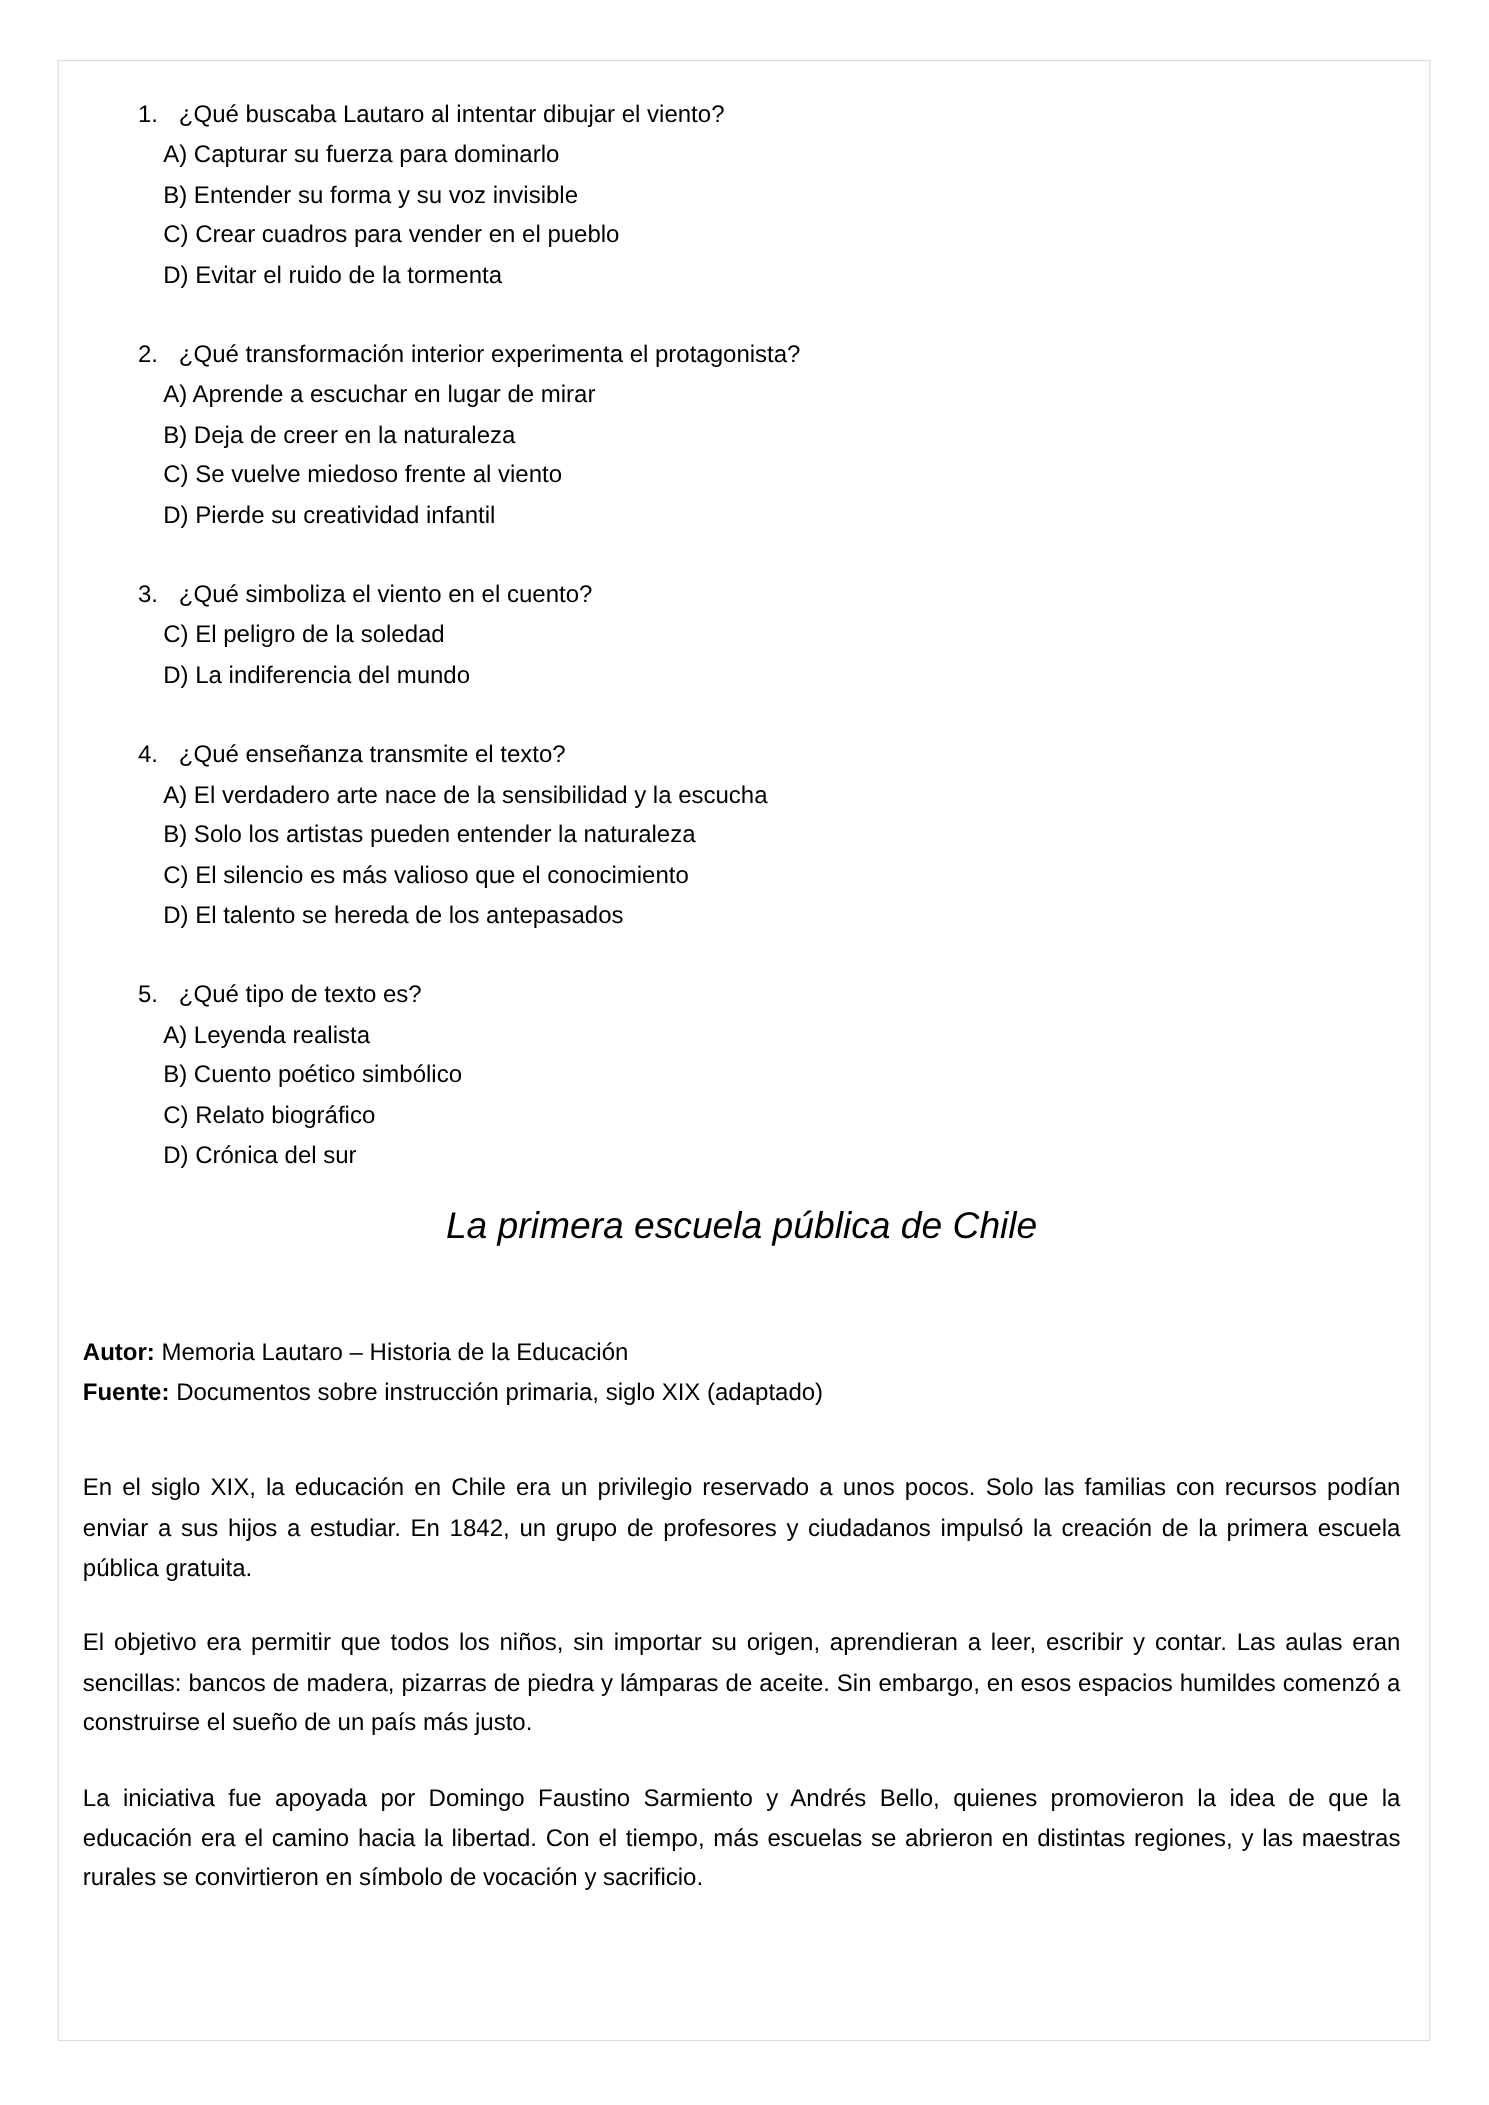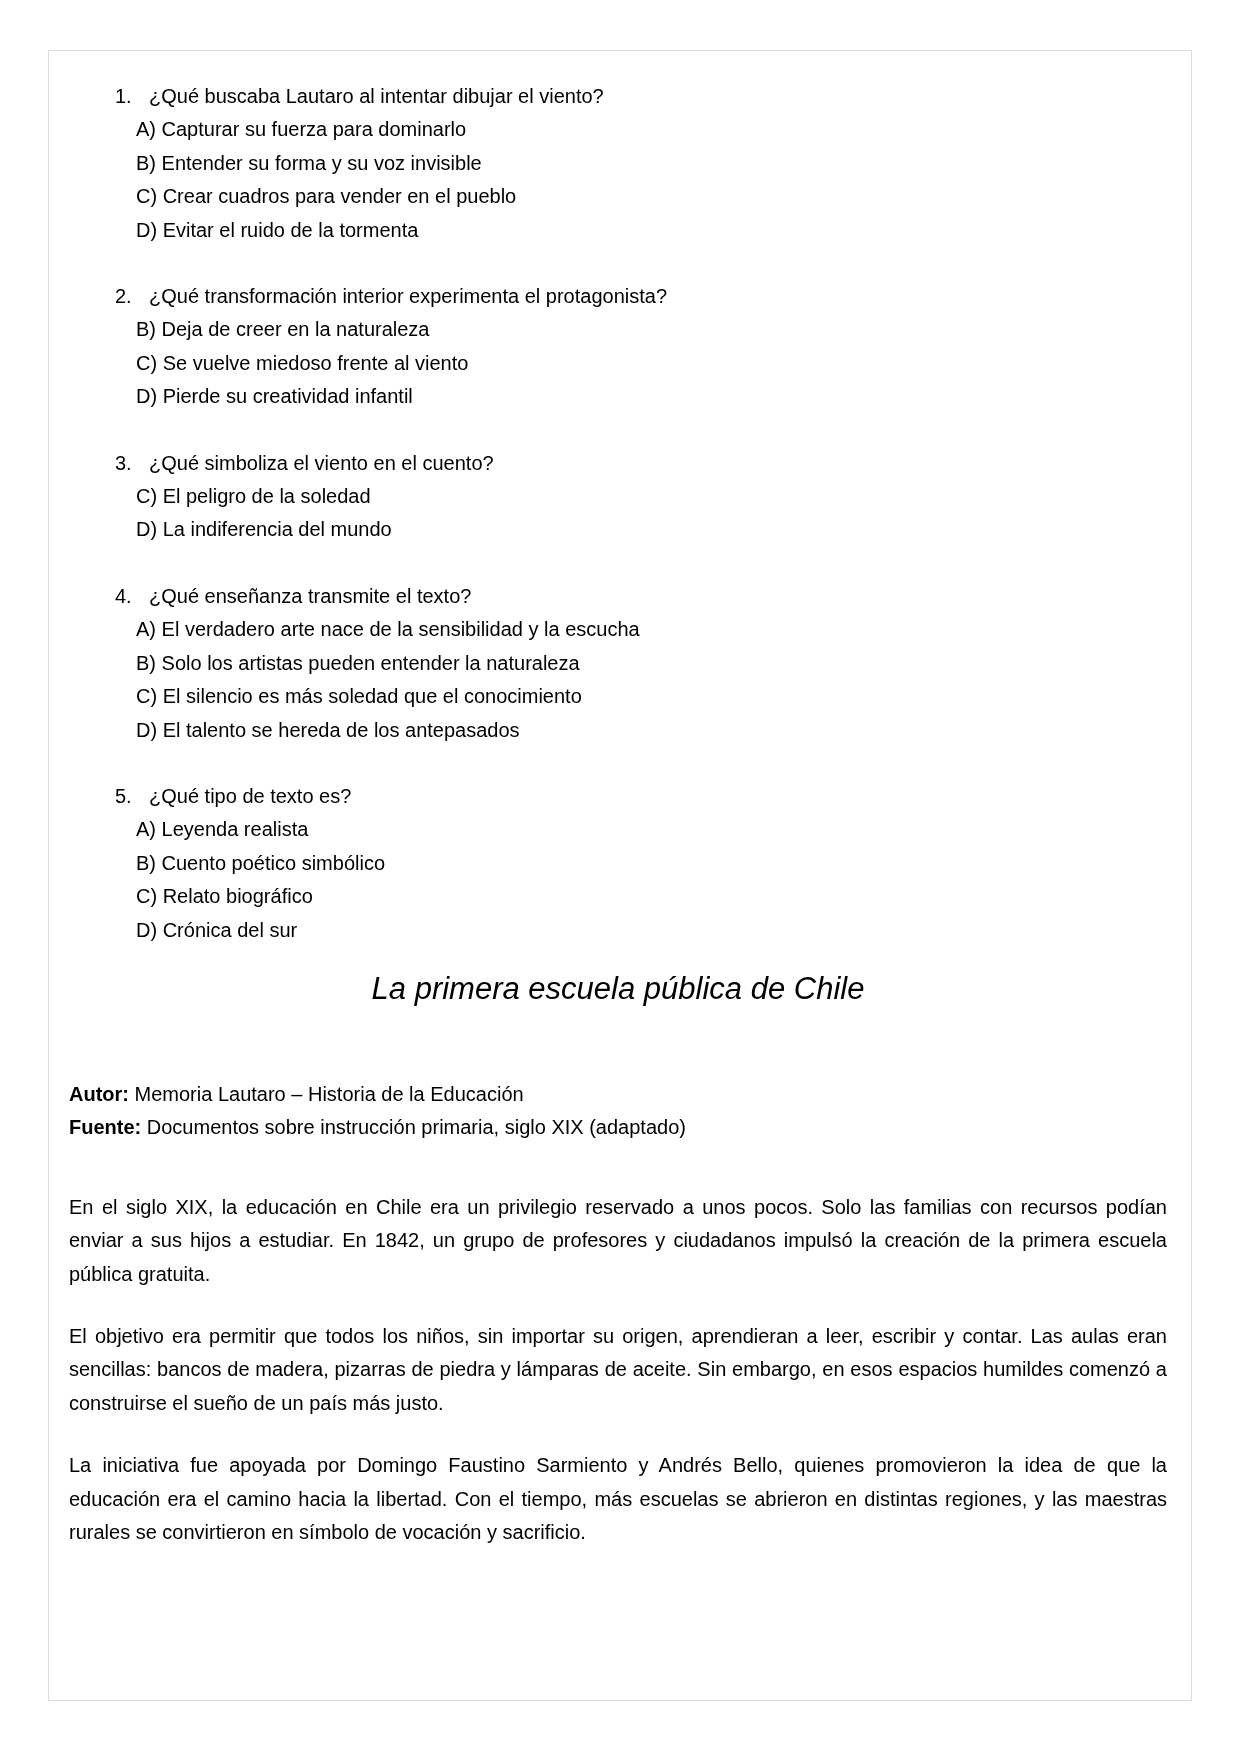--- a/index.html
+++ b/index.html
@@ -67,20 +67,21 @@
           <div class="option">C) Crear cuadros para vender en el pueblo</div>
           <div class="option">D) Evitar el ruido de la tormenta</div>
         </div>
       </li>
       <li class="question">
         <div class="q-line">
           <span class="q-num">2.</span>
           <span class="q-text">¿Qué transformación interior experimenta el protagonista?</span>
         </div>
         <div class="options">
+          <div class="option">A) Aprende a escuchar en lugar de mirar</div>
           <div class="option">B) Deja de creer en la naturaleza</div>
           <div class="option">C) Se vuelve miedoso frente al viento</div>
           <div class="option">D) Pierde su creatividad infantil</div>
         </div>
       </li>
       <li class="question">
         <div class="q-line">
           <span class="q-num">3.</span>
           <span class="q-text">¿Qué simboliza el viento en el cuento?</span>
         </div>
@@ -90,21 +91,21 @@
         </div>
       </li>
       <li class="question">
         <div class="q-line">
           <span class="q-num">4.</span>
           <span class="q-text">¿Qué enseñanza transmite el texto?</span>
         </div>
         <div class="options">
           <div class="option">A) El verdadero arte nace de la sensibilidad y la escucha</div>
           <div class="option">B) Solo los artistas pueden entender la naturaleza</div>
-          <div class="option">C) El silencio es más soledad que el conocimiento</div>
+          <div class="option">C) El silencio es más valioso que el conocimiento</div>
           <div class="option">D) El talento se hereda de los antepasados</div>
         </div>
       </li>
       <li class="question">
         <div class="q-line">
           <span class="q-num">5.</span>
           <span class="q-text">¿Qué tipo de texto es?</span>
         </div>
         <div class="options">
           <div class="option">A) Leyenda realista</div>

